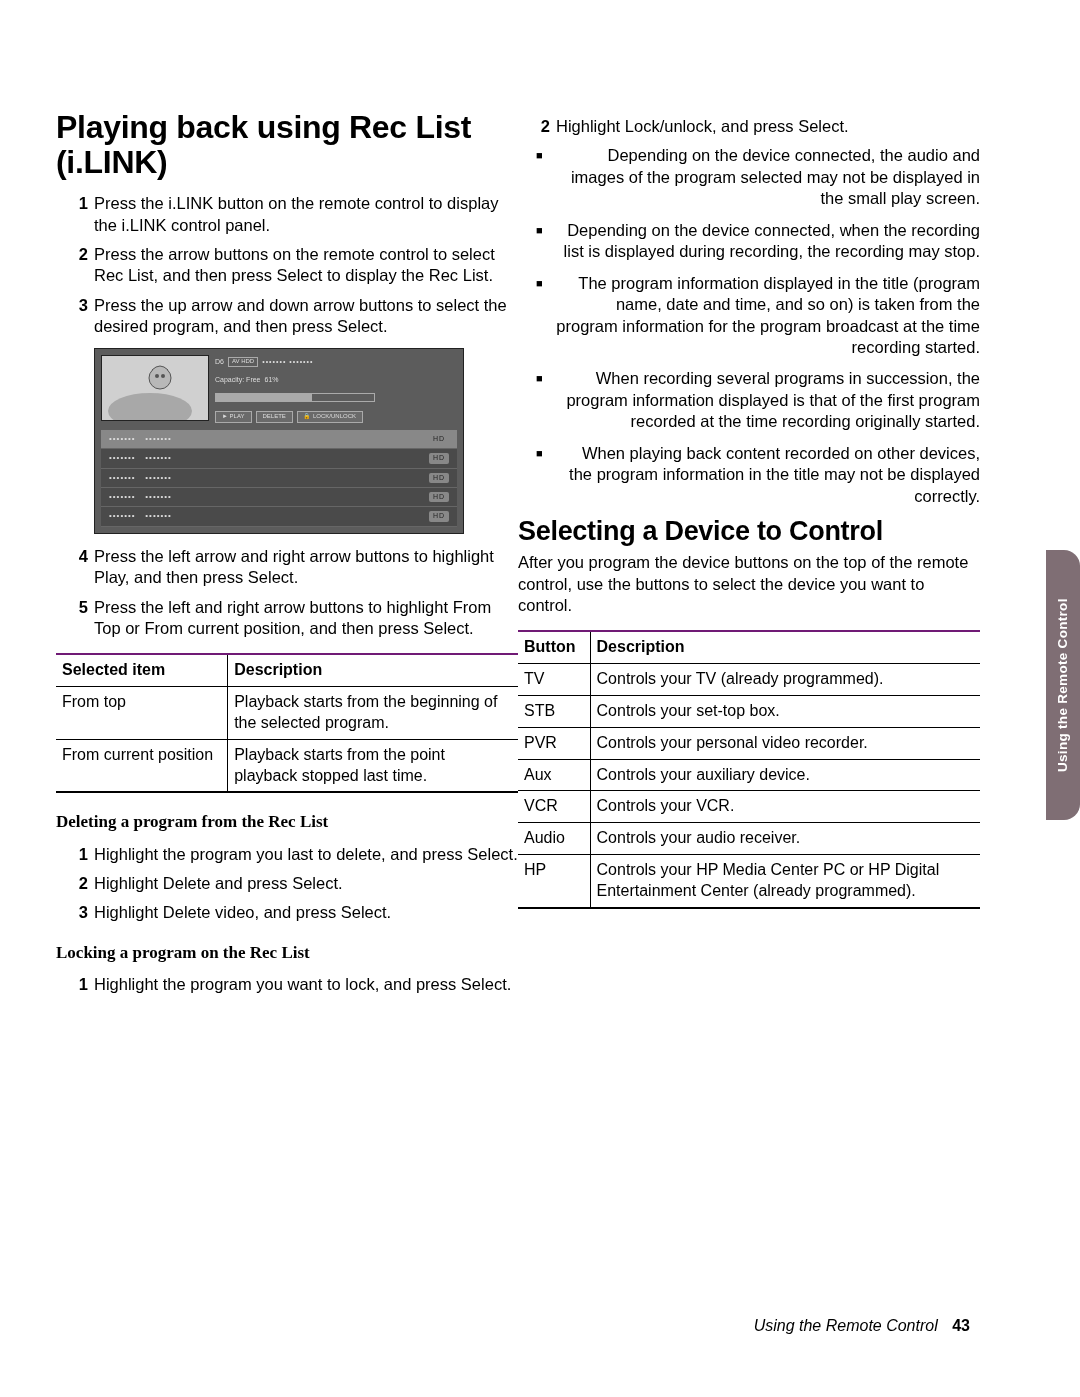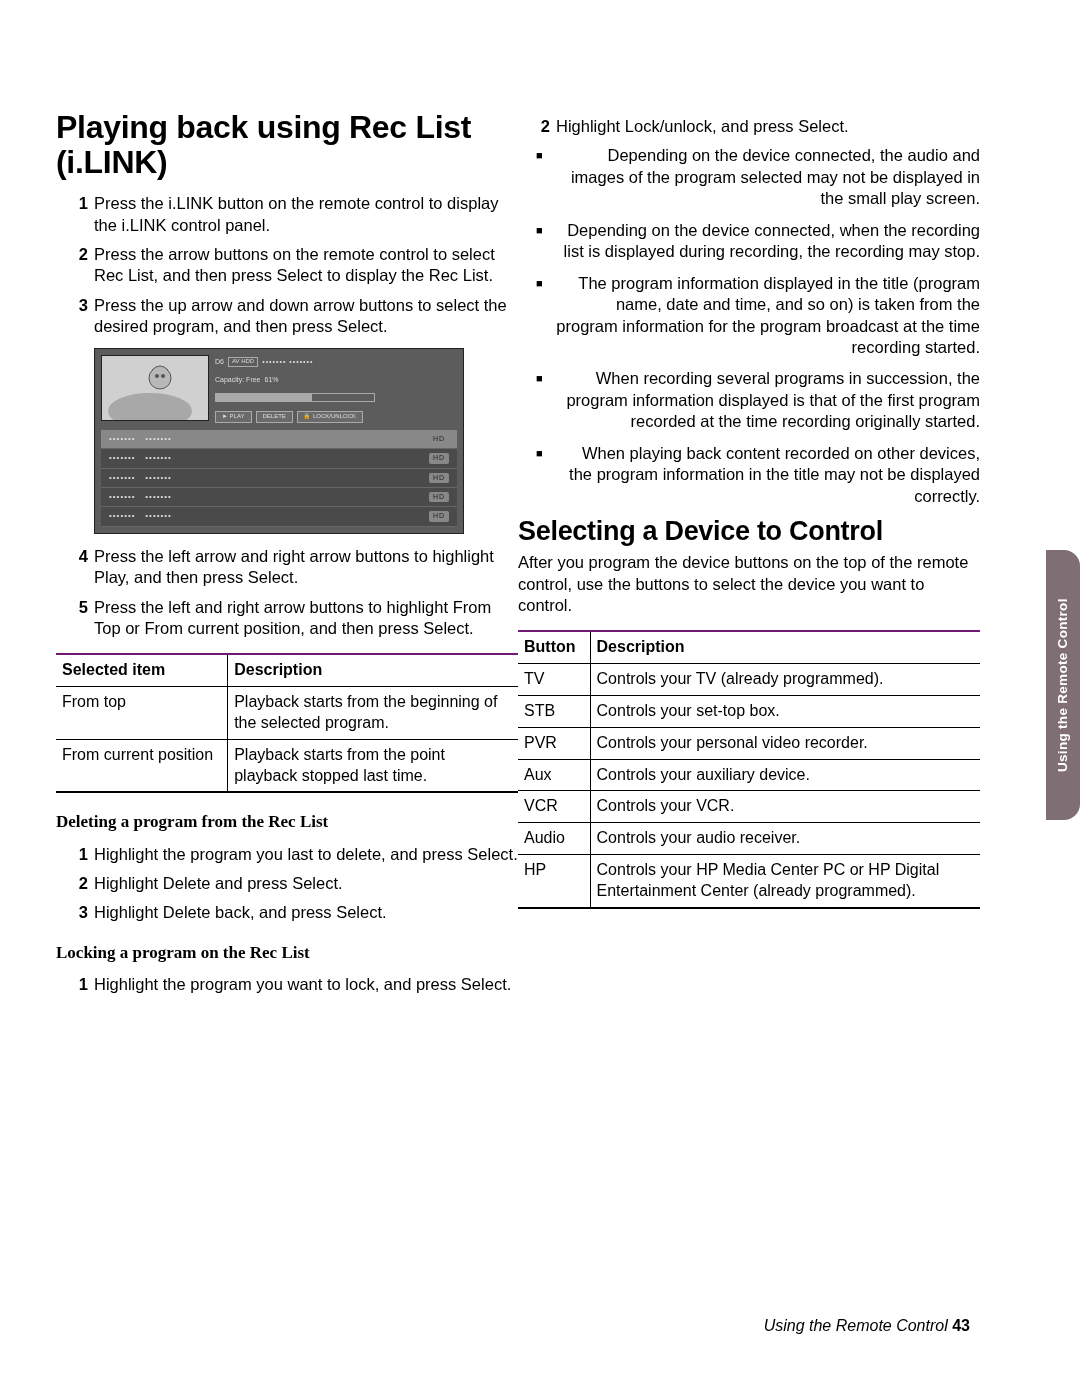--- a/index.html
+++ b/index.html
@@ -100,21 +100,21 @@
     letter-spacing: 0.3px;
   }
 
   .footer {
     position: absolute;
     bottom: 62px;
     right: 110px;
     font-size: 16px;
   }
   .footer .sec { font-style: italic; }
-  .footer .pg { font-weight: 700; }
+  .footer .pg { font-weight: 700; margin-left: 10px; }
 
   .dots { letter-spacing: 1px; }
 </style>
 </head>
 <body>
 
 <div class="page">
 
   <div class="col">
     <h1>Playing back using Rec List (i.LINK)</h1>
@@ -222,21 +222,21 @@
     <div class="step">
       <div class="num">1</div>
       <div class="txt">Highlight the program you last to delete, and press Select.</div>
     </div>
     <div class="step">
       <div class="num">2</div>
       <div class="txt"><span>Highlight </span><b>Delete</b><span> and press Select.</span></div>
     </div>
     <div class="step">
       <div class="num">3</div>
-      <div class="txt"><span>Highlight </span><b>Delete</b><span> back, and press Select.</span></div>
+      <div class="txt"><span>Highlight </span><b>Delete</b><span> video, and press Select.</span></div>
     </div>
 
     <h3>Locking a program on the Rec List</h3>
     <div class="step">
       <div class="num">1</div>
       <div class="txt">Highlight the program you want to lock, and press Select.</div>
     </div>
   </div>
 
   <div class="col">

